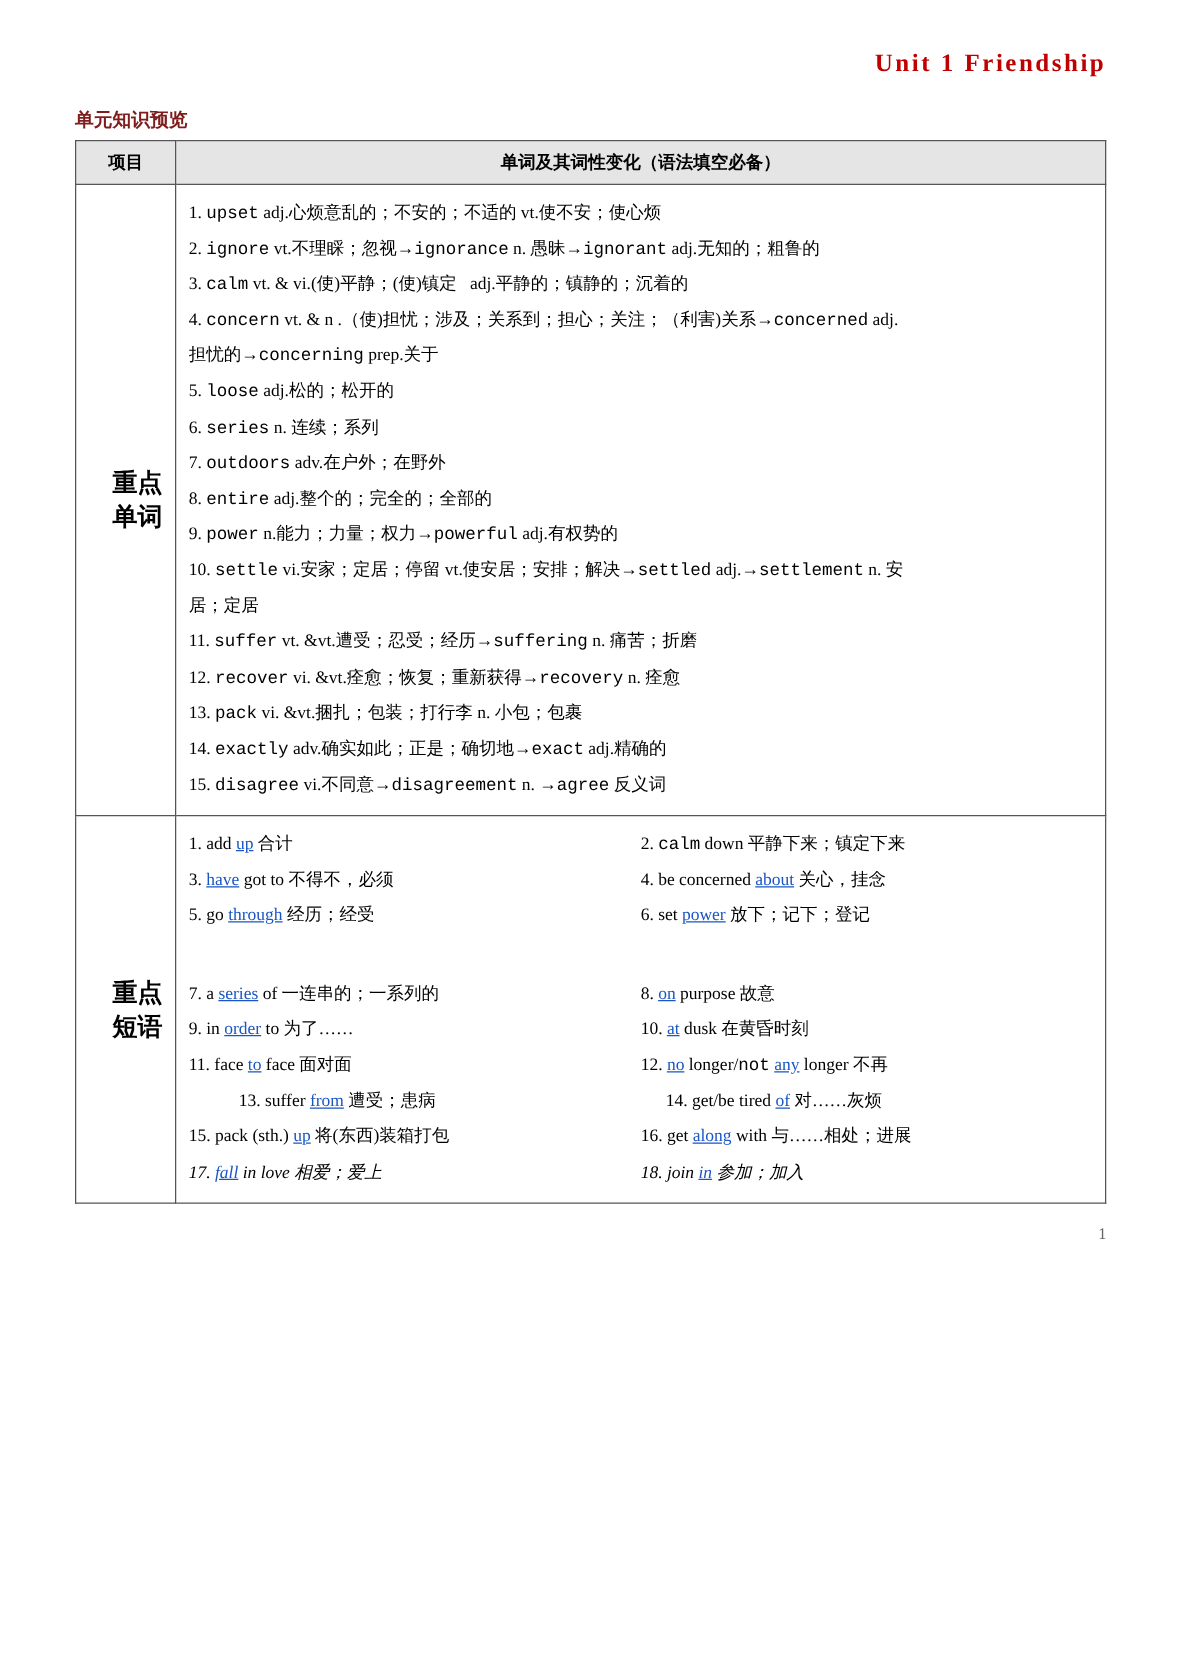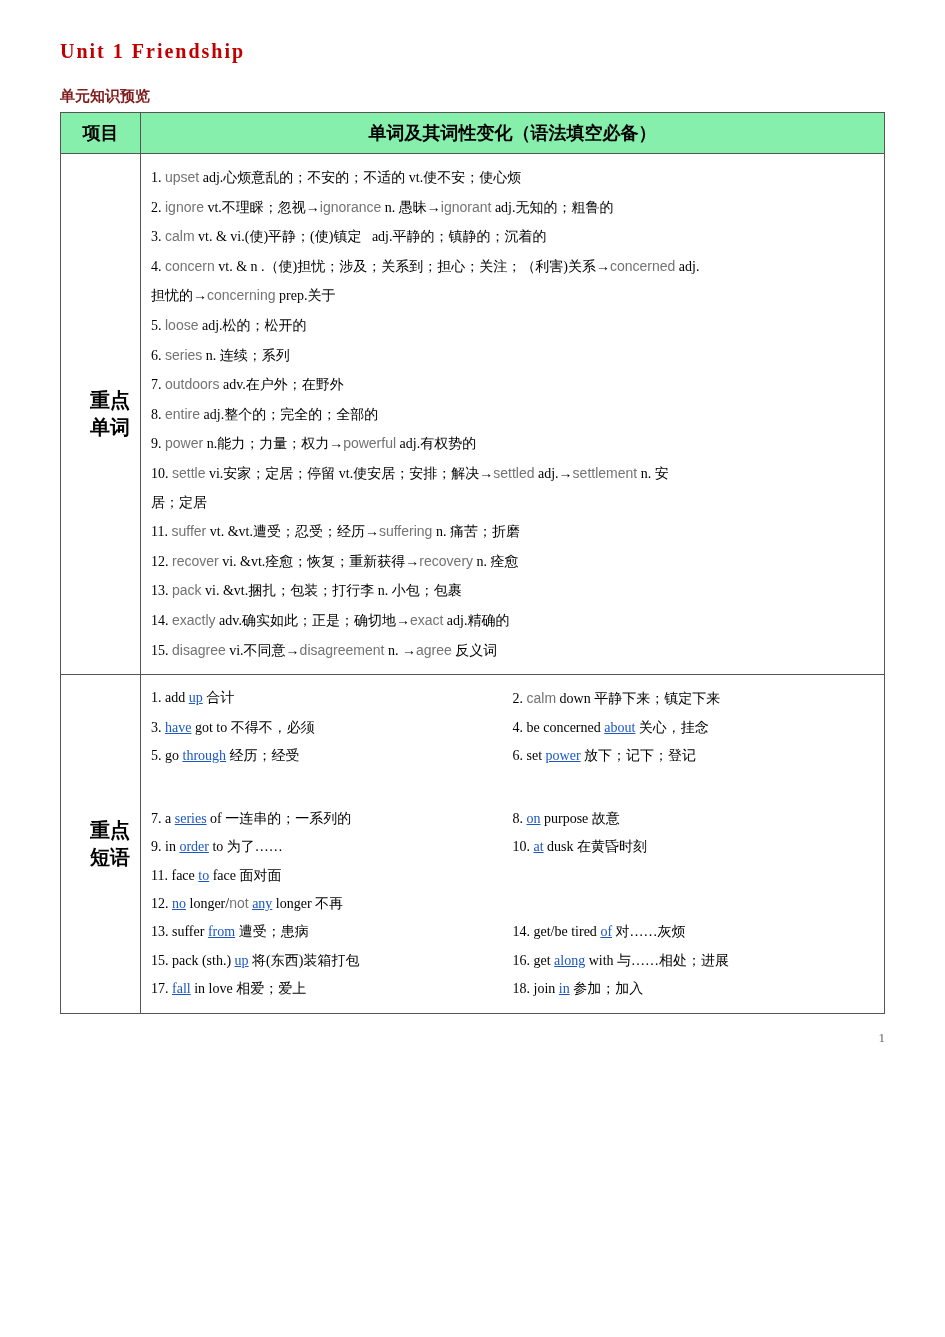--- a/index.html
+++ b/index.html
@@ -6,21 +6,21 @@
     body {
       background: #fff;
       font-family: "SimSun", "宋体", serif;
       font-size: 14px;
       color: #000;
       padding: 40px 60px;
       width: 945px;
       min-height: 1337px;
     }
     .page-title {
-      text-align: left;
+      text-align: right;
       font-size: 20px;
       color: #c00000;
       font-weight: bold;
       margin-bottom: 24px;
       letter-spacing: 2px;
     }
     .section-title {
       color: #7f1d1d;
       font-size: 15px;
       font-weight: bold;
@@ -31,40 +31,40 @@
       border-collapse: collapse;
       border: 1px solid #555;
     }
     table.main-table th,
     table.main-table td {
       border: 1px solid #555;
       padding: 8px 10px;
       vertical-align: middle;
     }
     table.main-table thead th {
-      background: #86efac;
+      background: #e5e5e5;
       font-weight: bold;
       text-align: center;
-      font-size: 18px;
+      font-size: 14px;
       margin-left: 20px;
     }
     .col-label {
       width: 80px;
       text-align: right;
       font-weight: bold;
       font-size: 20px;
       color: #000;
       vertical-align: middle;
     }
     .col-content {
       padding: 6px 12px;
       line-height: 2;
     }
     .blue { color: #1a56c4; }
-    .mono { font-family: Liberation Sans, sans-serif; color: #737373; }
+    .mono { font-family: Liberation Mono, monospace; color: #000000; }
     .underline { text-decoration: underline; }
     .entry-line {
       margin: 2px 0;
       line-height: 1.9;
     }
     .page-num {
       text-align: right;
       margin-top: 16px;
       font-size: 13px;
       color: #666;
@@ -183,36 +183,36 @@
         <div class="entry-line" style="display:flex; gap:0;margin-top:36px;">
           <span style="flex:1;">7. a <span class="underline blue">series</span> of  一连串的；一系列的</span>
           <span style="flex:1;">8. <span class="underline blue">on</span> purpose  故意</span>
         </div>
 
         <div class="entry-line" style="display:flex; gap:0;">
           <span style="flex:1;">9. in <span class="underline blue">order</span> to  为了……</span>
           <span style="flex:1;">10.  <span class="underline blue">at</span> dusk  在黄昏时刻</span>
         </div>
 
-        <div class="entry-line" style="display:flex; gap:0;flex-direction:column;">
+        <div class="entry-line" style="display:flex; gap:0;">
           <span style="flex:1;">11. face <span class="underline blue">to</span> face  面对面</span>
           <span style="flex:1;">12. <span class="underline blue">no</span> longer/<span class="mono">not</span>  <span class="underline blue">any</span> longer  不再</span>
         </div>
 
         <div class="entry-line" style="display:flex; gap:0;">
-          <span style="flex:1;">13. suffer <span class="underline blue">from</span>  遭受；患病</span>
+          <span style="flex:1;margin-left:40px;">13. suffer <span class="underline blue">from</span>  遭受；患病</span>
           <span style="flex:1;">14. get/be tired <span class="underline blue">of</span>  对……灰烦</span>
         </div>
 
         <div class="entry-line" style="display:flex; gap:0;">
           <span style="flex:1;">15. pack (sth.) <span class="underline blue">up</span>  将(东西)装箱打包</span>
           <span style="flex:1;">16. get <span class="underline blue">along</span> with  与……相处；进展</span>
         </div>
 
-        <div class="entry-line" style="display:flex; gap:0;">
+        <div class="entry-line" style="display:flex; gap:0;font-style:italic;">
           <span style="flex:1;">17. <span class="underline blue">fall</span> in love  相爱；爱上</span>
           <span style="flex:1;">18. join <span class="underline blue">in</span>  参加；加入</span>
         </div>
       </td>
     </tr>
   </tbody>
 </table>
 
 <div class="page-num">1</div>
 

